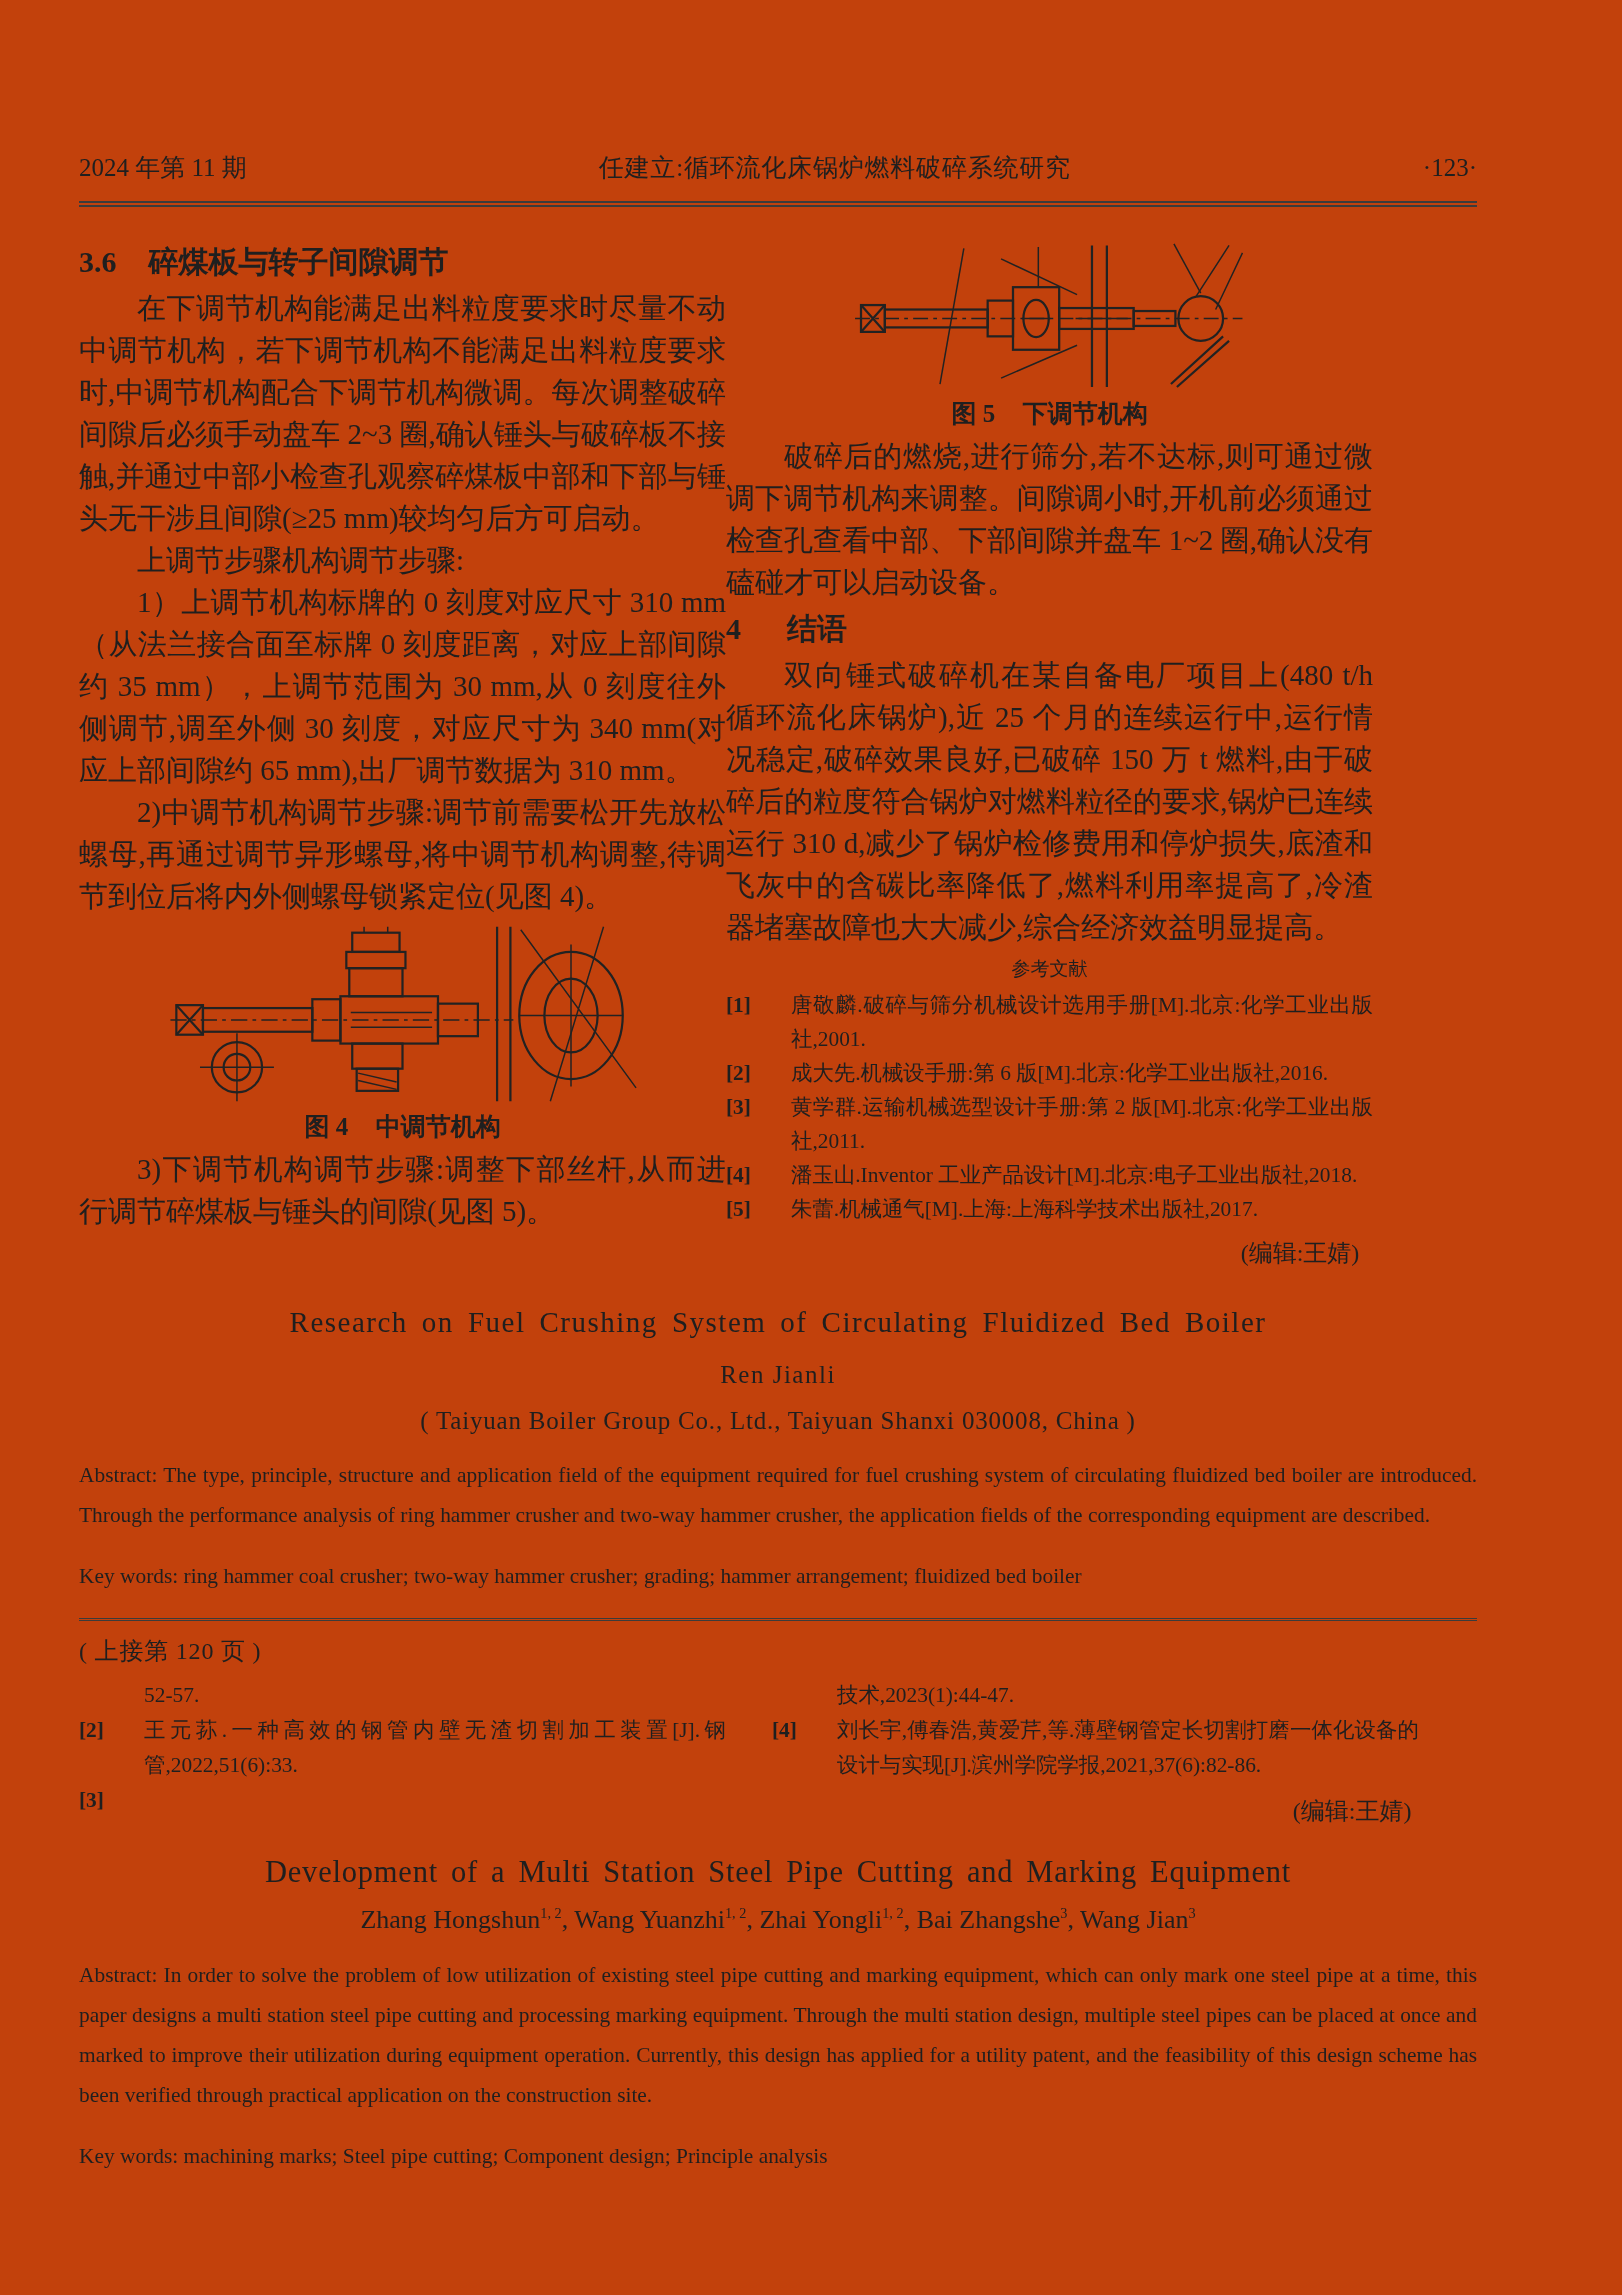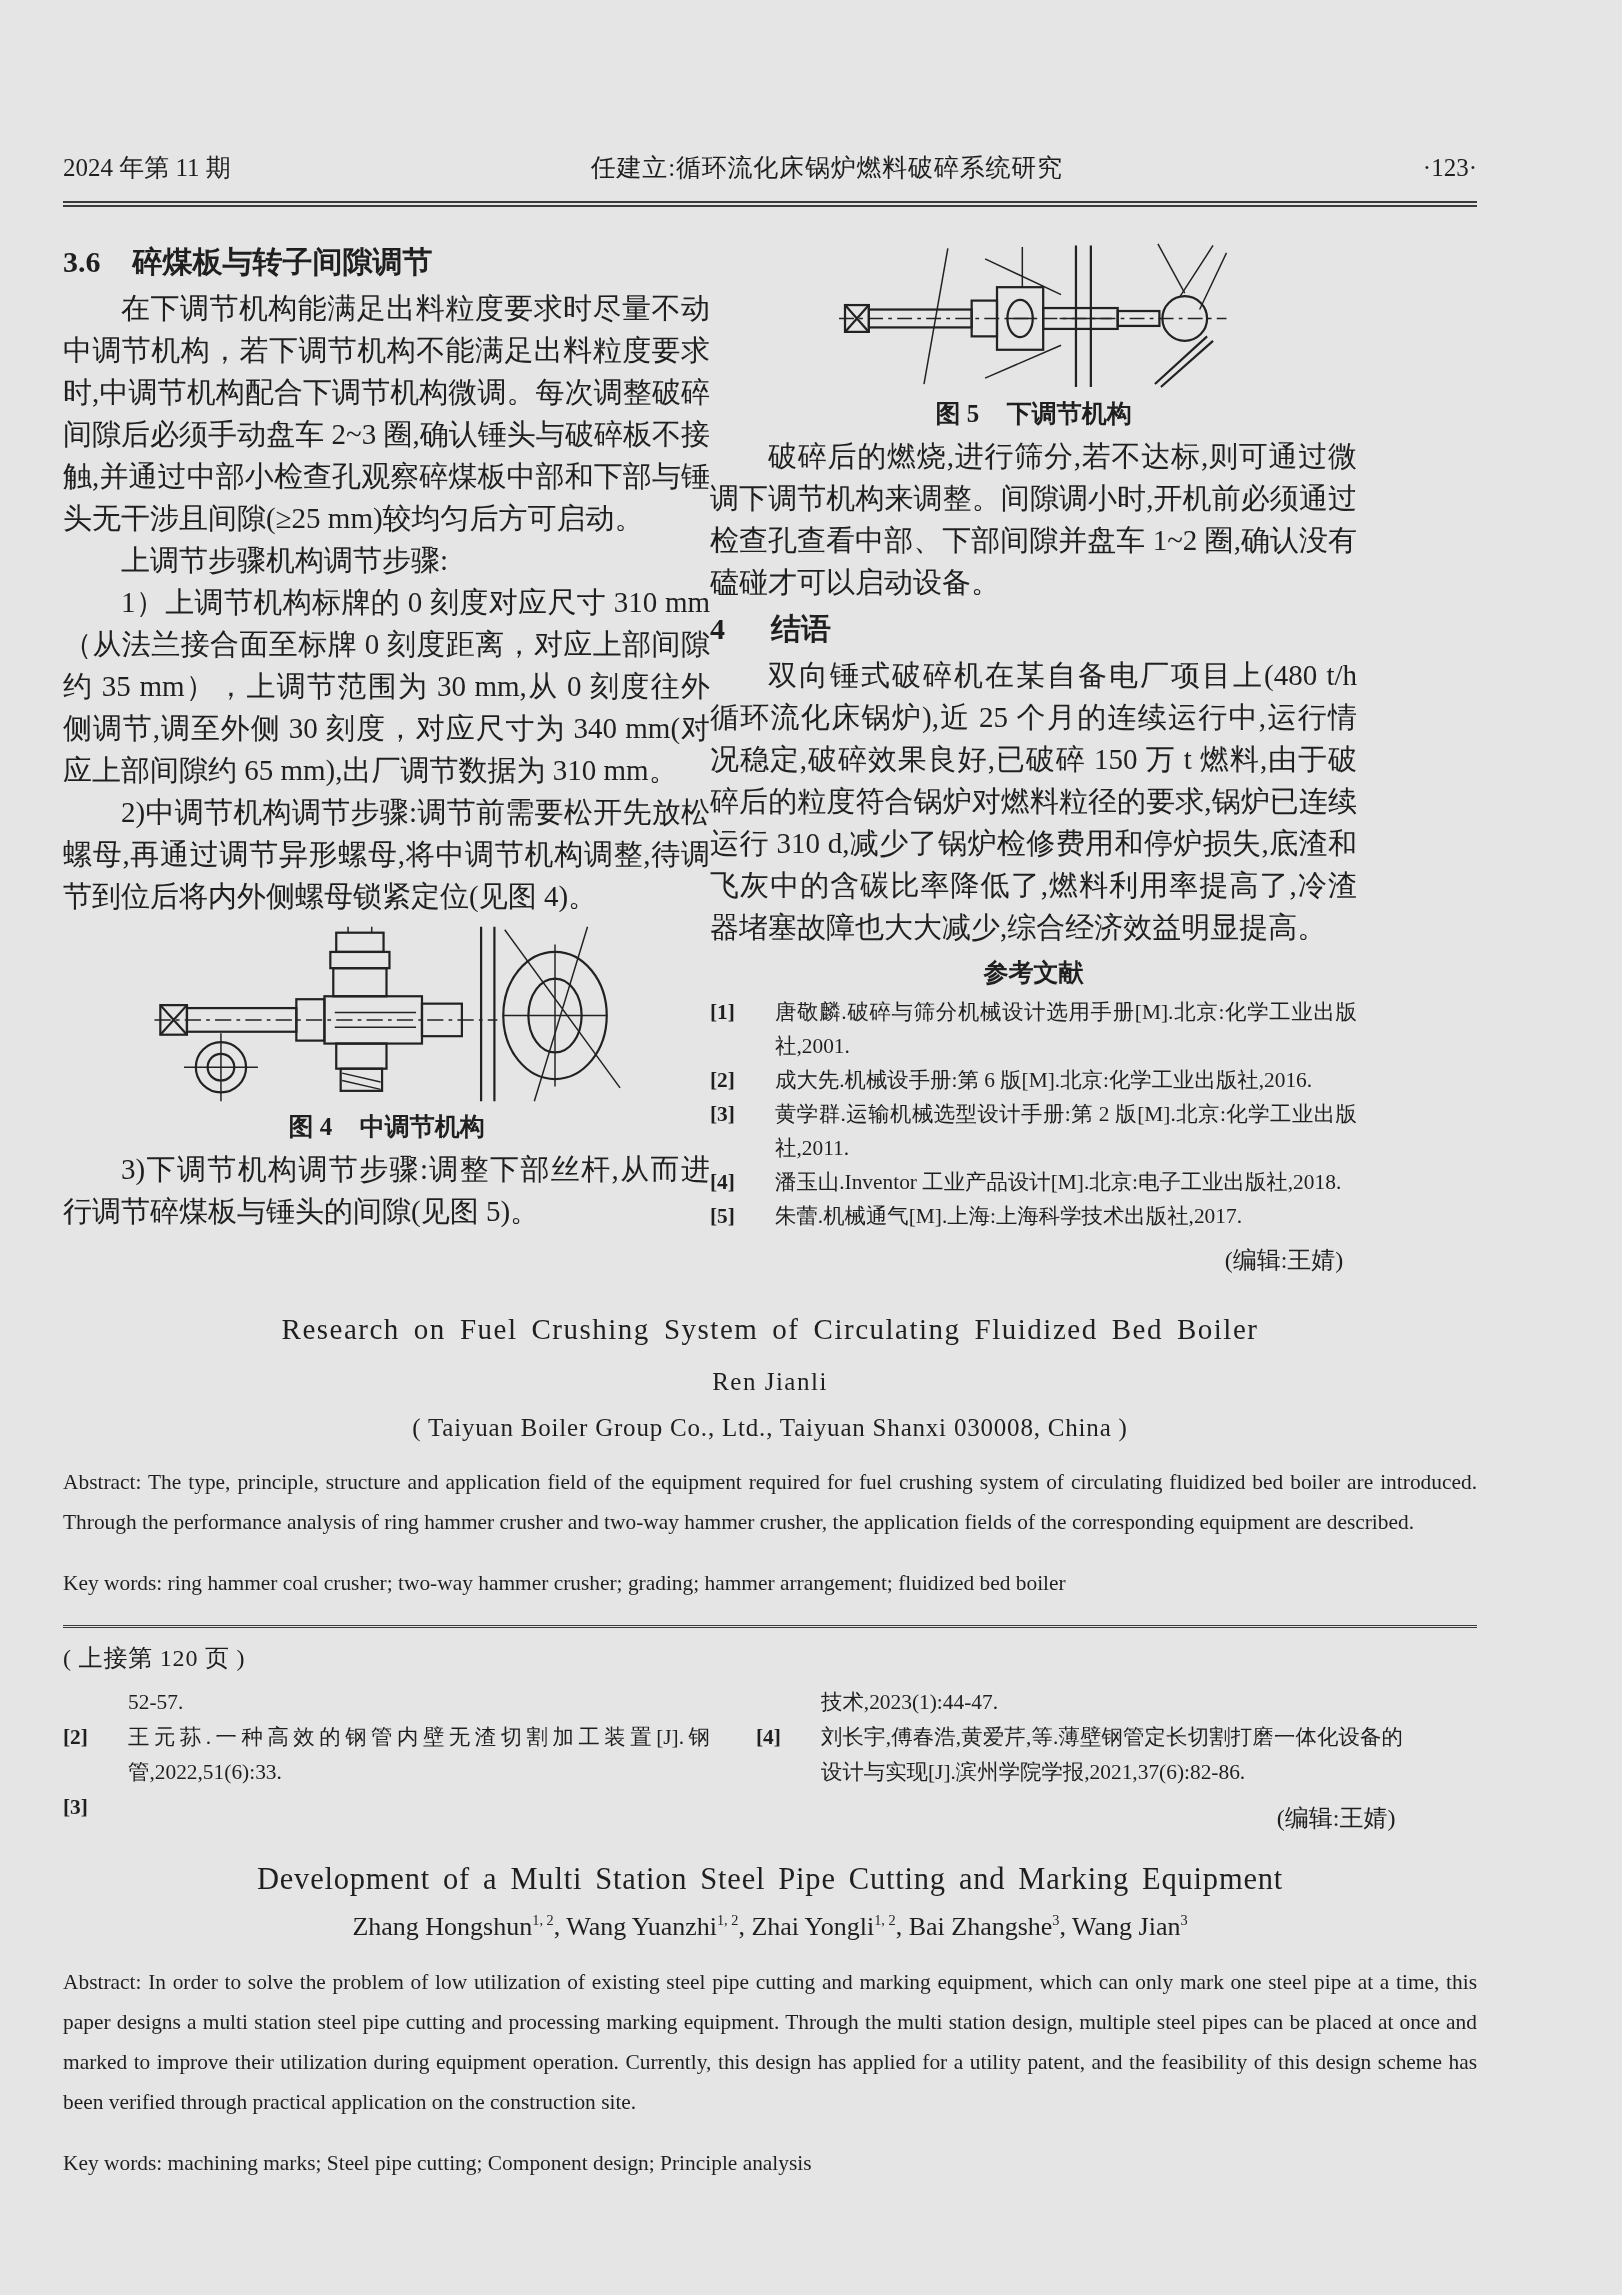--- a/index.html
+++ b/index.html
@@ -1,21 +1,21 @@
 <!DOCTYPE html>
 <html style="font-size:12.2px"><head>
 <meta charset="utf-8">
 <style>
   html,body{margin:0;padding:0;background:#ffffff;}
   .page{
     position:relative;
     width:1622px;height:2295px;
     box-sizing:border-box;
-    padding:151px 145px 0 63px;
-    background:#e5e5e5;
+    padding:151px 145px 0 79px;
+    background:#c2410c;
     color:#1f1f1f;
     font-family:"Liberation Serif","DejaVu Serif",serif;
     overflow:hidden;
   }
   
   .hdr{display:flex;justify-content:space-between;align-items:baseline;font-size:25px;}
   .hdr .mid{letter-spacing:0.8px;}
   .hdr-rule{margin-top:17px;height:1.5px;border-top:2.3px solid #3b3b3b;border-bottom:2.3px solid #3b3b3b;}
   
   .cols{display:flex;margin-top:34px;}
@@ -25,21 +25,21 @@
   h3.sec{font-size:30px;line-height:42px;font-weight:bold;margin:0 0 4.6px 0;}
   h3.sec .sec-title{margin-left:32px;}
   h3.sec2{font-size:30px;line-height:44px;font-weight:bold;margin:4.6px 0 3.1px 0;}
   h3.sec2 .sec-title{margin-left:46px;}
   
   figure{margin:7.6px 0 4.6px 0;text-align:center;}
   figure svg{display:block;margin:0 auto;}
   figcaption{font-size:25px;font-weight:bold;margin-top:7.6px;}
   figcaption .cap-text{margin-left:27.5px;}
   
-  .refs-heading{font-size:25px;font-weight:bold;text-align:center;margin:7.6px 0 6.1px 0;}
+  .refs-heading{font-size:19px;font-weight:normal;text-align:center;margin:7.6px 0 6.1px 0;}
   .ref{display:flex;font-size:21.4px;line-height:34px;text-align:justify;}
   .ref .rid{width:65px;flex:0 0 65px;font-weight:bold;}
   .ref .rtx{flex:1;}
   .editor{font-size:24px;text-align:right;padding-right:13.7px;margin-top:10.7px;}
   
   .p1{margin-top:35px;}
   .ptitle{font-size:29px;text-align:center;letter-spacing:1.5px;word-spacing:5.3px;line-height:37px;}
   .ptitle2{font-size:30.5px;text-align:center;letter-spacing:0.8px;word-spacing:4.6px;line-height:38px;margin-top:26px;}
   .pauthor{font-size:25px;text-align:center;letter-spacing:1.5px;margin-top:20px;}
   .paffil{font-size:25px;text-align:center;margin-top:18.3px;letter-spacing:0.8px;}

